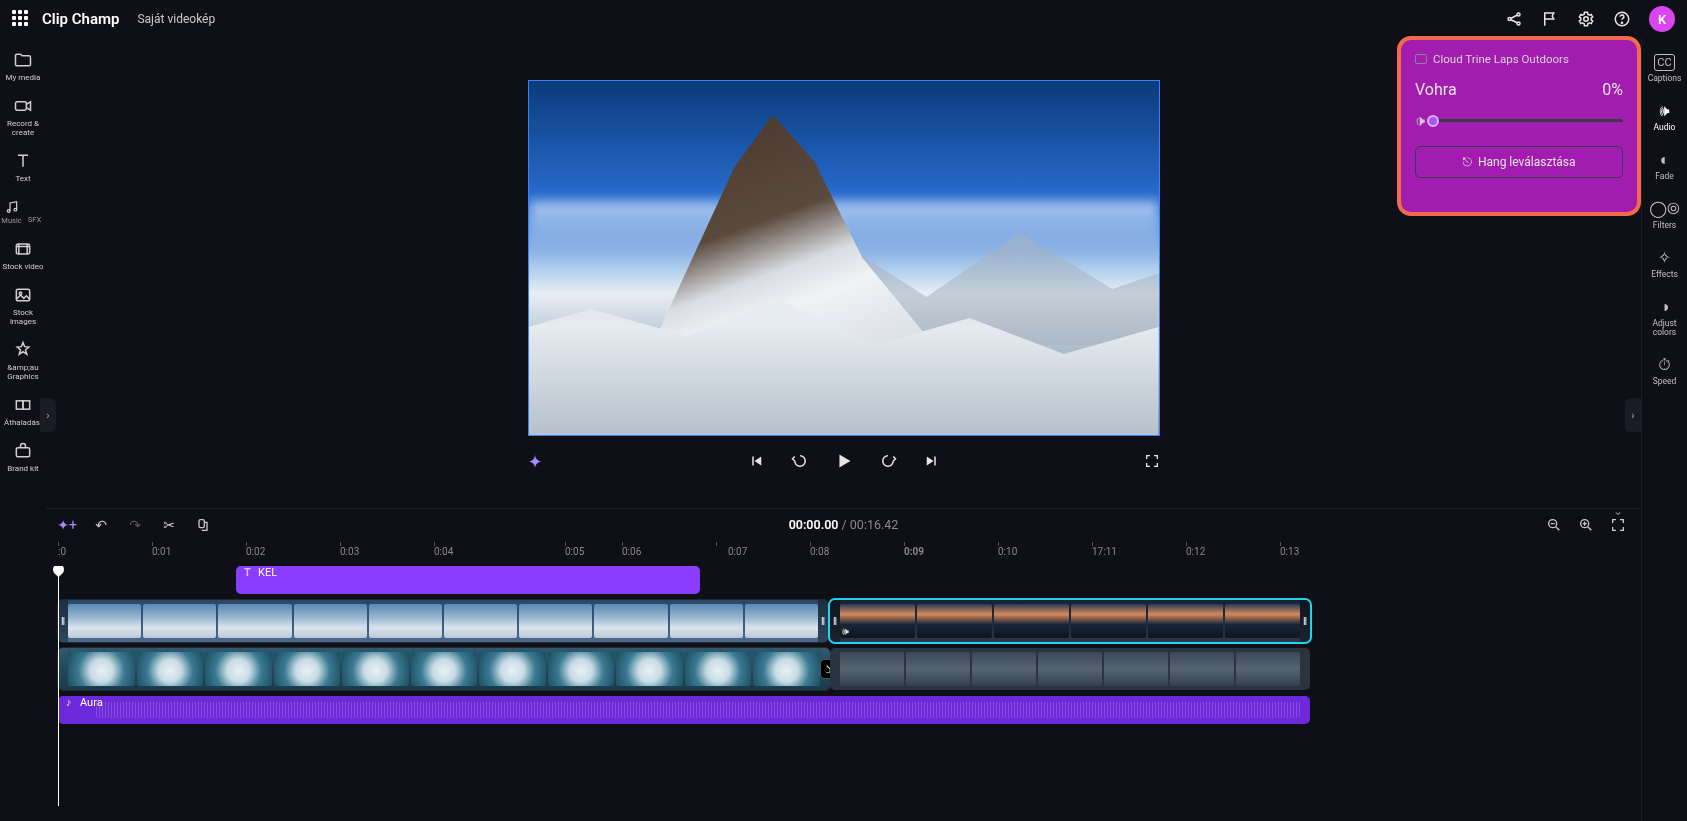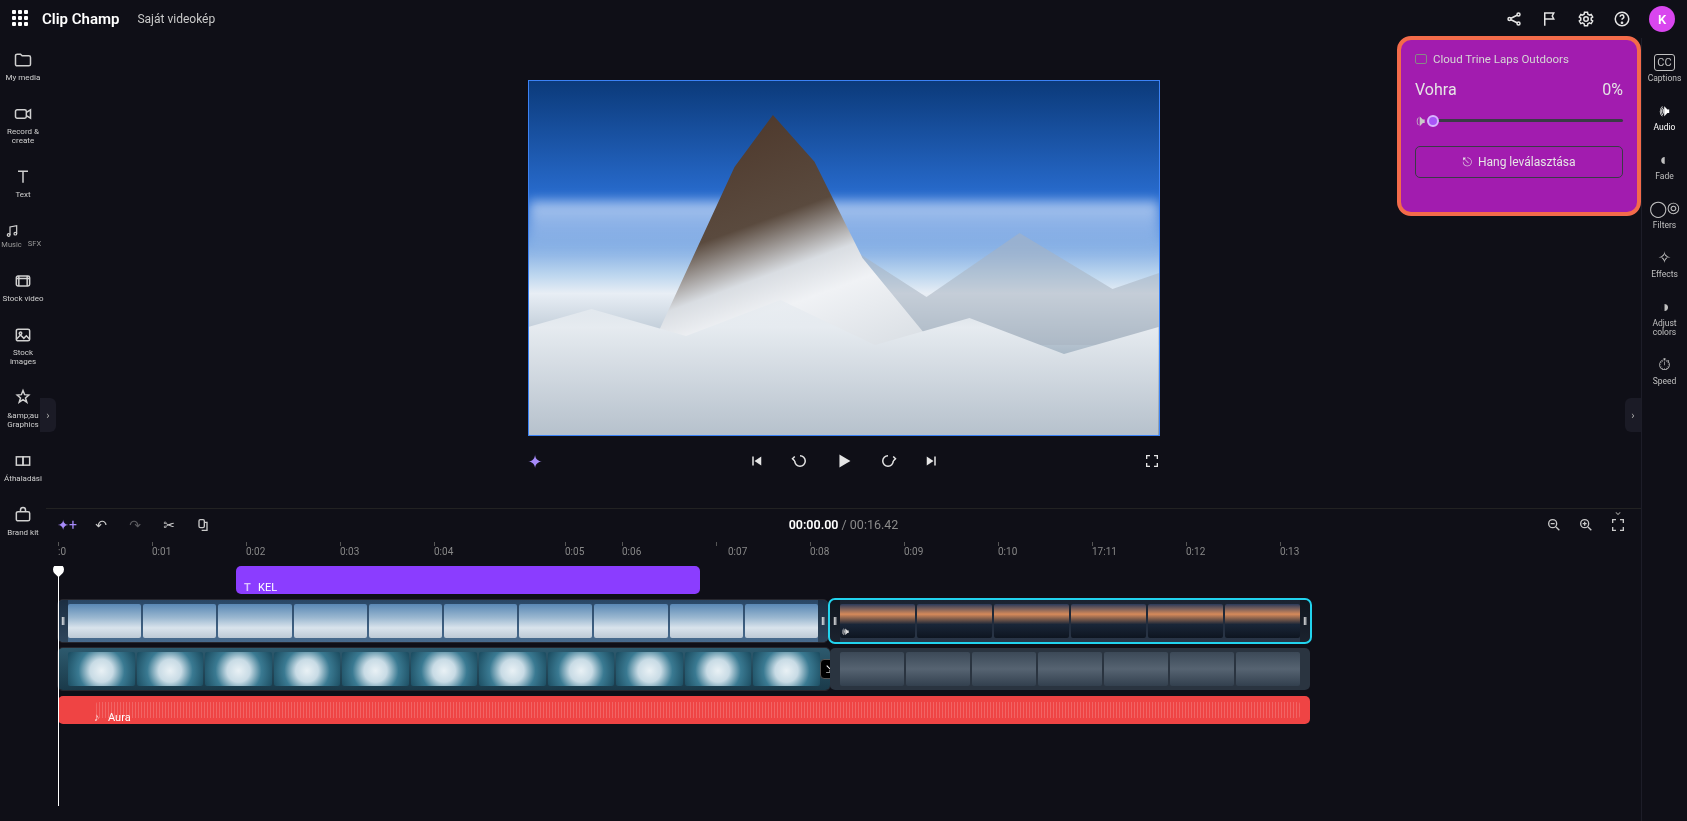--- a/index.html
+++ b/index.html
@@ -11,21 +11,21 @@
   .apps-grid { width:18px; height:18px; display:grid; grid-template-columns:repeat(3,4px); grid-template-rows:repeat(3,4px); gap:2px; cursor:pointer; }
   .apps-grid span { background:#fff; border-radius:1px; }
   .app-title { font-weight:600; font-size:15px; color:#fff; }
   .app-sub   { font-size:12px; color:#c9c9c9; margin-left:6px; }
   .topbar-right { margin-left:auto; display:flex; align-items:center; gap:18px; }
   .tb-icon { width:18px; height:18px; display:flex; align-items:center; justify-content:center; cursor:pointer; color:#e5e5e5; }
   .avatar { width:26px; height:26px; border-radius:50%; background:#d946ef; color:#fff; display:flex; align-items:center; justify-content:center; font-size:13px; font-weight:600; cursor:pointer; }
 
   
   .layout { display:flex; height:calc(100% - 38px); }
-  .left-sidebar { width:46px; display:flex; flex-direction:column; align-items:center; padding-top:6px; gap:10px; position:relative; }
+  .left-sidebar { width:46px; display:flex; flex-direction:column; align-items:center; padding-top:6px; gap:2px; position:relative; }
   .ls-item { width:46px; display:flex; flex-direction:column; align-items:center; justify-content:center; padding:6px 0; cursor:pointer; color:#d0d0d0; }
   .ls-item .ico { width:20px; height:20px; display:flex; align-items:center; justify-content:center; }
   .ls-item .lbl { font-size:8px; line-height:9px; text-align:center; margin-top:3px; }
   .ls-item .lbl2 { font-size:7.5px; line-height:8px; color:#9a9a9a; }
   .ls-dual { flex-direction:row; gap:0; width:46px; }
   .ls-dual .half { flex:1; display:flex; flex-direction:column; align-items:center; }
   .left-expand { position:absolute; right:-10px; top:360px; width:16px; height:34px; background:#1b1b26; border-radius:0 6px 6px 0; display:flex; align-items:center; justify-content:center; cursor:pointer; font-size:11px; color:#aaa; }
 
   .center-col { flex:1; display:flex; flex-direction:column; position:relative; }
   
@@ -65,21 +65,21 @@
   .ruler { height:26px; display:flex; align-items:center; font-size:10px; color:#888; position:relative; padding-left:12px; overflow:hidden; }
   .ruler .tick { position:absolute; top:6px; }
   .ruler .tick::before { content:""; position:absolute; left:0; top:-4px; width:1px; height:4px; background:#555; }
   .playhead { position:absolute; left:12px; top:0; bottom:0; width:1px; background:#fff; z-index:20; pointer-events:none; }
   .playhead::before { content:""; position:absolute; top:-2px; left:-5px; width:11px; height:11px; background:#fff; border-radius:50% 50% 50% 0; transform:rotate(-45deg); }
 
   
   .tracks { position:relative; height:240px; padding-left:12px; overflow:hidden; }
   .track-row { height:42px; position:relative; margin-bottom:6px; }
   .track-row.thin { height:28px; }
-  .clip { position:absolute; top:0; bottom:0; border-radius:5px; overflow:hidden; display:flex; align-items:flex-end; }
+  .clip { position:absolute; top:0; bottom:0; border-radius:5px; overflow:hidden; display:flex; align-items:flex-start; }
   .clip .handle { position:absolute; top:0; bottom:0; width:10px; background:rgba(0,0,0,.35); display:flex; align-items:center; justify-content:center; font-size:10px; color:#fff; cursor:ew-resize; }
   .clip .handle.left { left:0; border-radius:5px 0 0 5px; }
   .clip .handle.right { right:0; border-radius:0 5px 5px 0; }
   
   .clip-text { background:#8b3dff; }
   .clip-text .lbl { padding-left:22px; font-size:11px; color:#fff; position:relative; }
   .clip-text .lbl::before { content:"T"; position:absolute; left:8px; font-weight:600; color:rgba(255,255,255,.7); }
 
   .clip-video1 { background:linear-gradient(180deg,#2a4766,#486b8e); outline:1px solid rgba(255,255,255,.1); }
   .clip-video2 { background:linear-gradient(180deg,#1a2230,#2a3648); outline:2px solid #22d3ee; }
@@ -87,21 +87,21 @@
   .thumb-strip span { flex:1; background:linear-gradient(180deg,#5a88b5 0%,#9ab7d0 40%,#d9e3ec 70%,#bcc9d5 100%); border-radius:2px; }
   .clip-video2 .thumb-strip span { background:linear-gradient(180deg,#2a3a5a 0%,#d68a5a 30%,#1a2638 60%,#0e1520 100%); }
   .spk-ico { position:absolute; left:12px; bottom:4px; font-size:11px; color:#ddd; z-index:3; }
 
   .clip-video3 { background:linear-gradient(180deg,#2d5a6e,#1a3a4a); outline:1px solid rgba(255,255,255,.1); }
   .clip-video3 .thumb-strip span { background:radial-gradient(circle at 50% 55%,#e9f1f5 0%,#c8dbe5 30%,#3a7a92 60%,#1a4a5e 100%); }
   .clip-video4 { background:#2a3440; }
   .clip-video4 .thumb-strip span { background:linear-gradient(180deg,#4a5a6a 0%,#7a8a9a 50%,#3a4a5a 100%); opacity:.55; }
   .split-ico { position:absolute; right:-10px; top:50%; transform:translateY(-50%); width:20px; height:20px; background:#000; border:1px solid #555; border-radius:4px; display:flex; align-items:center; justify-content:center; font-size:11px; color:#fff; z-index:5; }
 
-  .clip-audio { background:#ef4444;padding-left:28px; }
+  .clip-audio { background:#6d28d9; }
   .clip-audio .lbl { padding-left:22px; font-size:11px; color:#fff; position:relative; }
   .clip-audio .lbl::before { content:"♪"; position:absolute; left:8px; color:rgba(255,255,255,.8); }
   .clip-audio .wave { position:absolute; inset:6px 10px 6px 38px; background:repeating-linear-gradient(90deg,rgba(255,255,255,.35) 0 1px,transparent 1px 3px); opacity:.5; border-radius:2px; }
 
   
   .right-sidebar { width:46px; display:flex; flex-direction:column; align-items:center; padding-top:8px; gap:2px; border-left:1px solid #1d1d28; }
   .rs-item { width:46px; display:flex; flex-direction:column; align-items:center; padding:8px 0; cursor:pointer; color:#c0c0c0; }
   .rs-item.active { color:#fff; }
   .rs-item .ico { font-size:16px;text-align:right; }
   .rs-item .lbl { font-size:8.5px; margin-top:3px; text-align:center; line-height:9px; }
@@ -360,21 +360,21 @@
     <div class="ruler" id="ruler">
         <span class="tick" style="left: 12px;">:0</span>
         <span class="tick" style="left: 106px;">0:01</span>
         <span class="tick" style="left: 200px;">0:02</span>
         <span class="tick" style="left: 294px;">0:03</span>
         <span class="tick" style="left: 388px;">0:04</span>
         <span class="tick" style="left: 502px; margin-left: 17px;">0:05</span>
         <span class="tick" style="left: 576px;">0:06</span>
         <span class="tick" style="left: 670px; padding-left: 12px;">0:07</span>
         <span class="tick" style="left: 764px;">0:08</span>
-        <span class="tick" style="left: 858px;">0:09</span>
+        <span class="tick" style="left: 858px; font-weight: bold;">0:09</span>
         <span class="tick" style="left: 952px;">0:10</span>
         <span class="tick" style="left: 1046px;">17:11</span>
         <span class="tick" style="left: 1140px;">0:12</span>
         <span class="tick" style="left: 1234px;">0:13</span>
       </div>
 
     <div class="tracks">
       <div class="playhead"></div>
 
       <div class="track-row thin">

